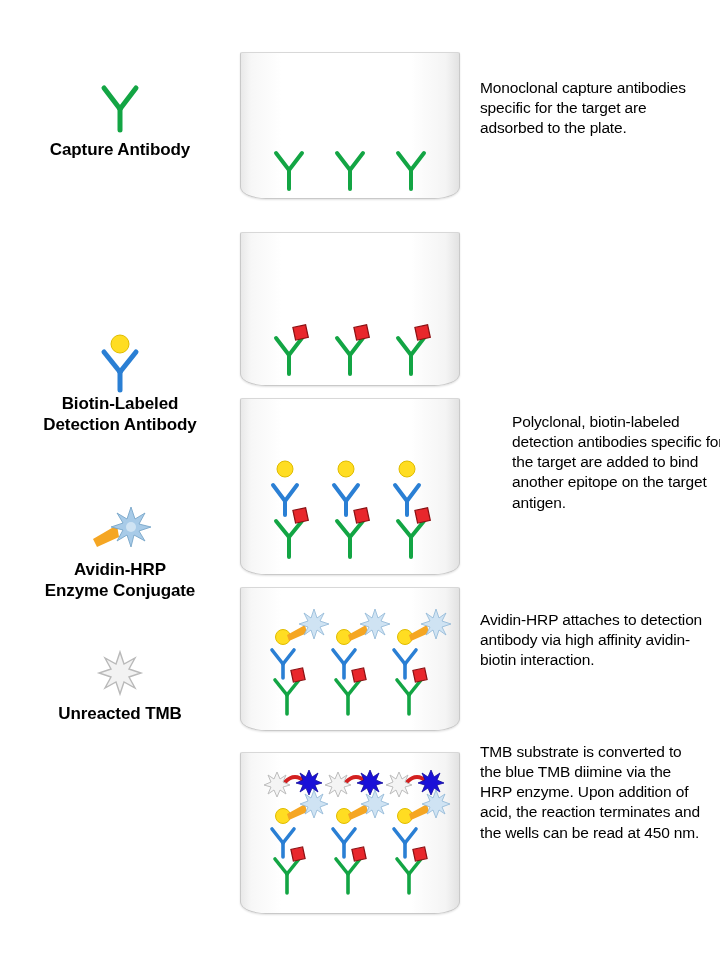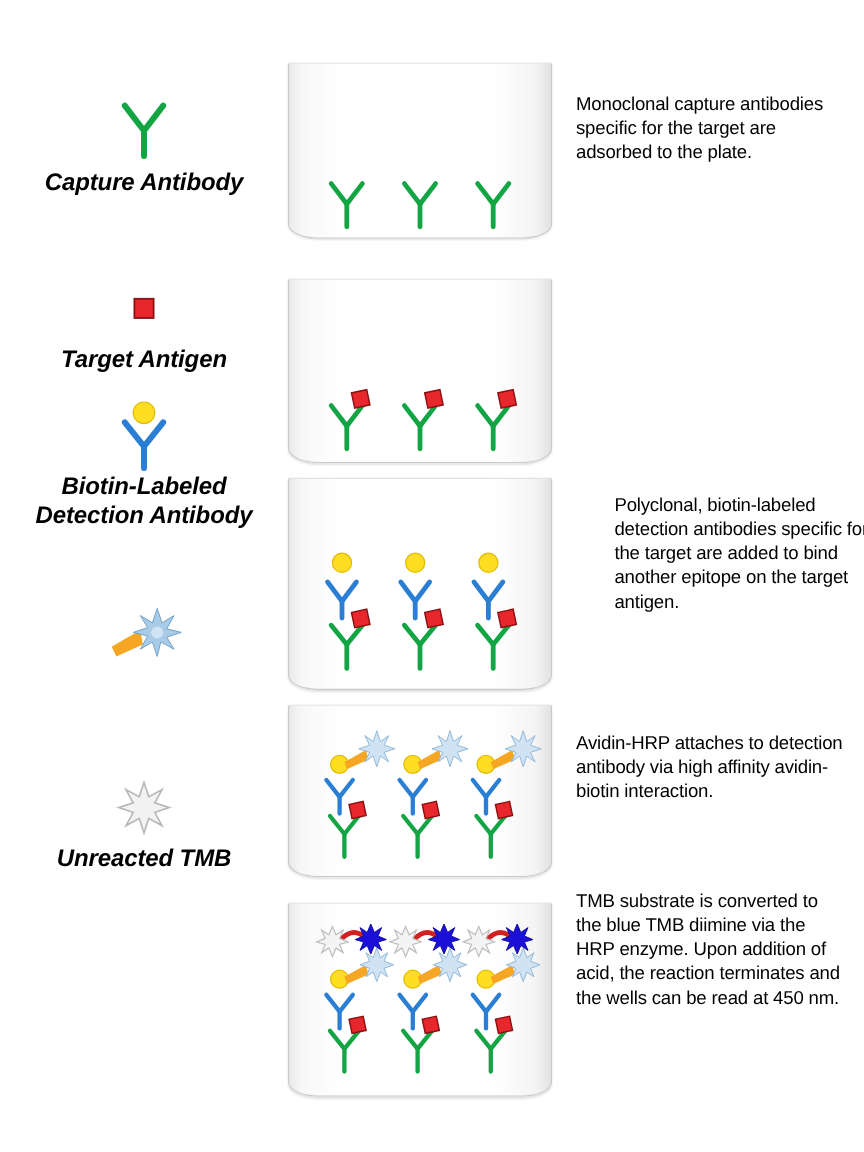--- a/index.html
+++ b/index.html
@@ -25,26 +25,25 @@
     width: 230px;
     text-align: center;
   }
   .legend-icon {
     height: 62px;
     display: flex;
     align-items: center;
     justify-content: center;
   }
   .legend-label {
-    font-size: 20px;
+    font-size: 17px;
     font-weight: bold;
     color: #000000;
     line-height: 1.22;
     letter-spacing: -0.1px;
-    font-style: italic;
   }
   
   .well {
     position: absolute;
     left: 240px;
     width: 218px;
     border: 1px solid #c9c9c9;
     border-top: 1px solid #d8d8d8;
     border-radius: 2px 2px 26px 26px / 2px 2px 12px 12px;
     background: linear-gradient(to right,
@@ -80,28 +79,20 @@
         <g stroke="#13a544" stroke-width="5" fill="none" stroke-linecap="round">
           <line x1="9" y1="6" x2="25" y2="27"></line>
           <line x1="41" y1="6" x2="25" y2="27"></line>
           <line x1="25" y1="27" x2="25" y2="48"></line>
         </g>
       </svg>
     </div>
     <div class="legend-label">Capture Antibody</div>
   </div>
 
-  <div class="legend-item" style="top:226px; left:5px;">
-    <div class="legend-icon">
-      <svg width="30" height="30" viewBox="0 0 30 30">
-        <rect x="7" y="7" width="16" height="16" fill="#e8272c" stroke="#8a1012" stroke-width="1.5"></rect>
-      </svg>
-    </div>
-    <div class="legend-label">Target Antigen</div>
-  </div>
 
   <div class="legend-item" style="top:332px; left:5px;">
     <div class="legend-icon">
       <svg width="56" height="62" viewBox="0 0 56 62">
         <g stroke="#2a7fd4" stroke-width="5" fill="none" stroke-linecap="round">
           <line x1="12" y1="20" x2="28" y2="40"></line>
           <line x1="44" y1="20" x2="28" y2="40"></line>
           <line x1="28" y1="40" x2="28" y2="58"></line>
         </g>
         <circle cx="28" cy="12" r="9" fill="#ffdd22" stroke="#e0bc00" stroke-width="1"></circle>
@@ -116,20 +107,24 @@
   <div class="legend-item" style="top:498px; left:5px;">
     <div class="legend-icon">
       <svg width="66" height="52" viewBox="0 0 66 52">
         <polygon points="6,36 30,22 32,34 10,44" fill="#f5a623"></polygon>
         <g fill="#a8cbe8" stroke="#6f9fc4" stroke-width="0.8">
           <polygon points="44,4 48,16 58,10 52,21 64,24 52,28 58,38 47,32 44,44 40,32 30,38 36,27 24,24 36,20 30,10 40,16"></polygon>
         </g>
         <circle cx="44" cy="24" r="5" fill="#cfe3f3"></circle>
       </svg>
     </div>
+    <div class="legend-label">
+      <span>Avidin-HRP</span><br>
+      <span>Enzyme Conjugate</span>
+    </div>
   </div>
 
   <div class="legend-item" style="top:642px; left:5px;">
     <div class="legend-icon">
       <svg width="46" height="46" viewBox="0 0 46 46">
         <polygon points="23,2 27,14 38,8 32,19 44,23 32,27 38,38 27,32 23,44 19,32 8,38 14,27 2,23 14,19 8,8 19,14" fill="#f2f2f2" stroke="#b9b9b9" stroke-width="1.4"></polygon>
       </svg>
     </div>
     <div class="legend-label">Unreacted TMB</div>
   </div>

